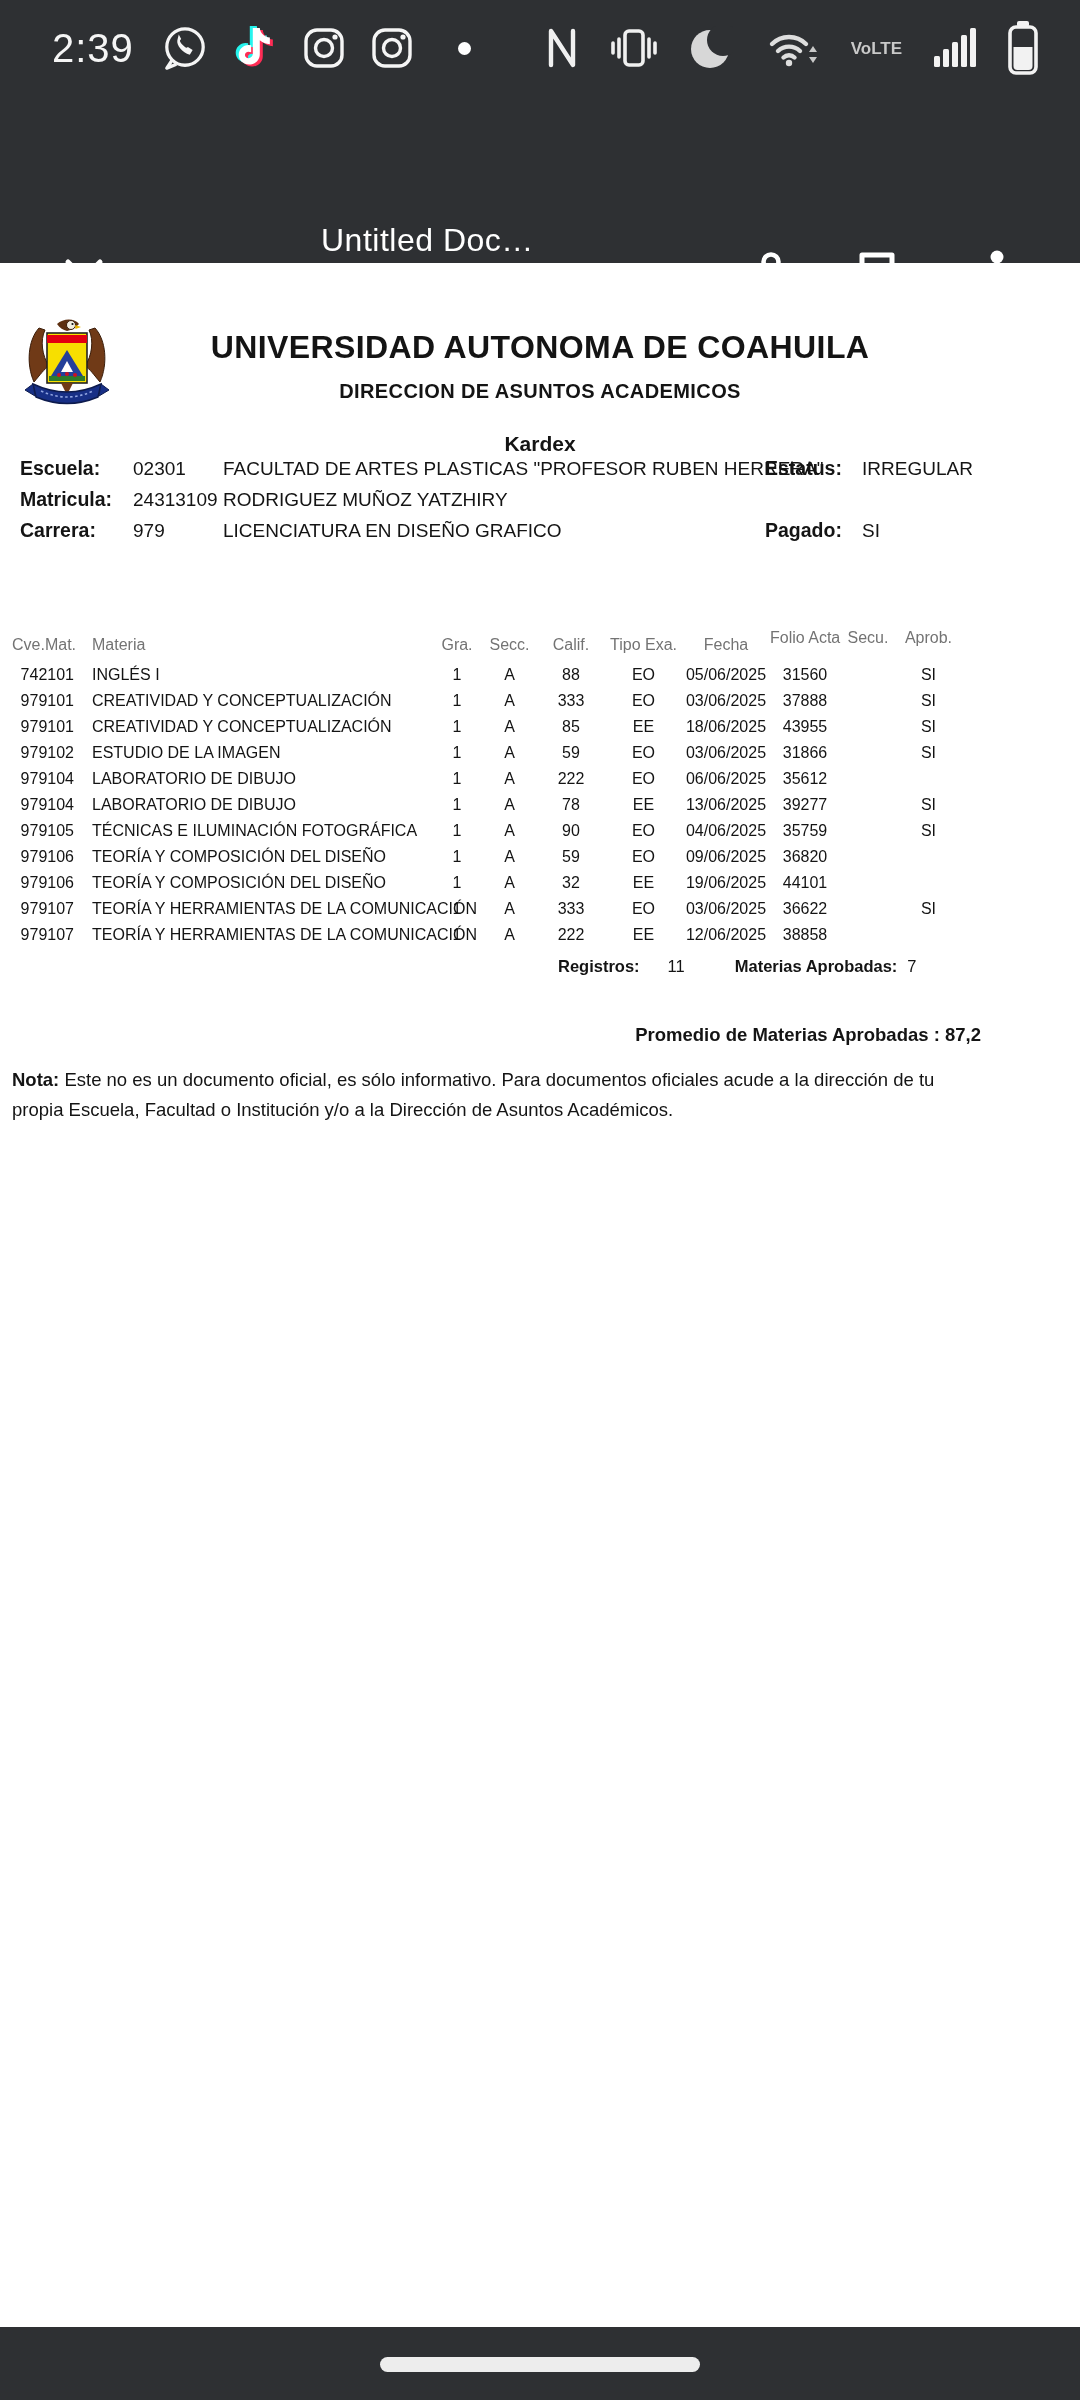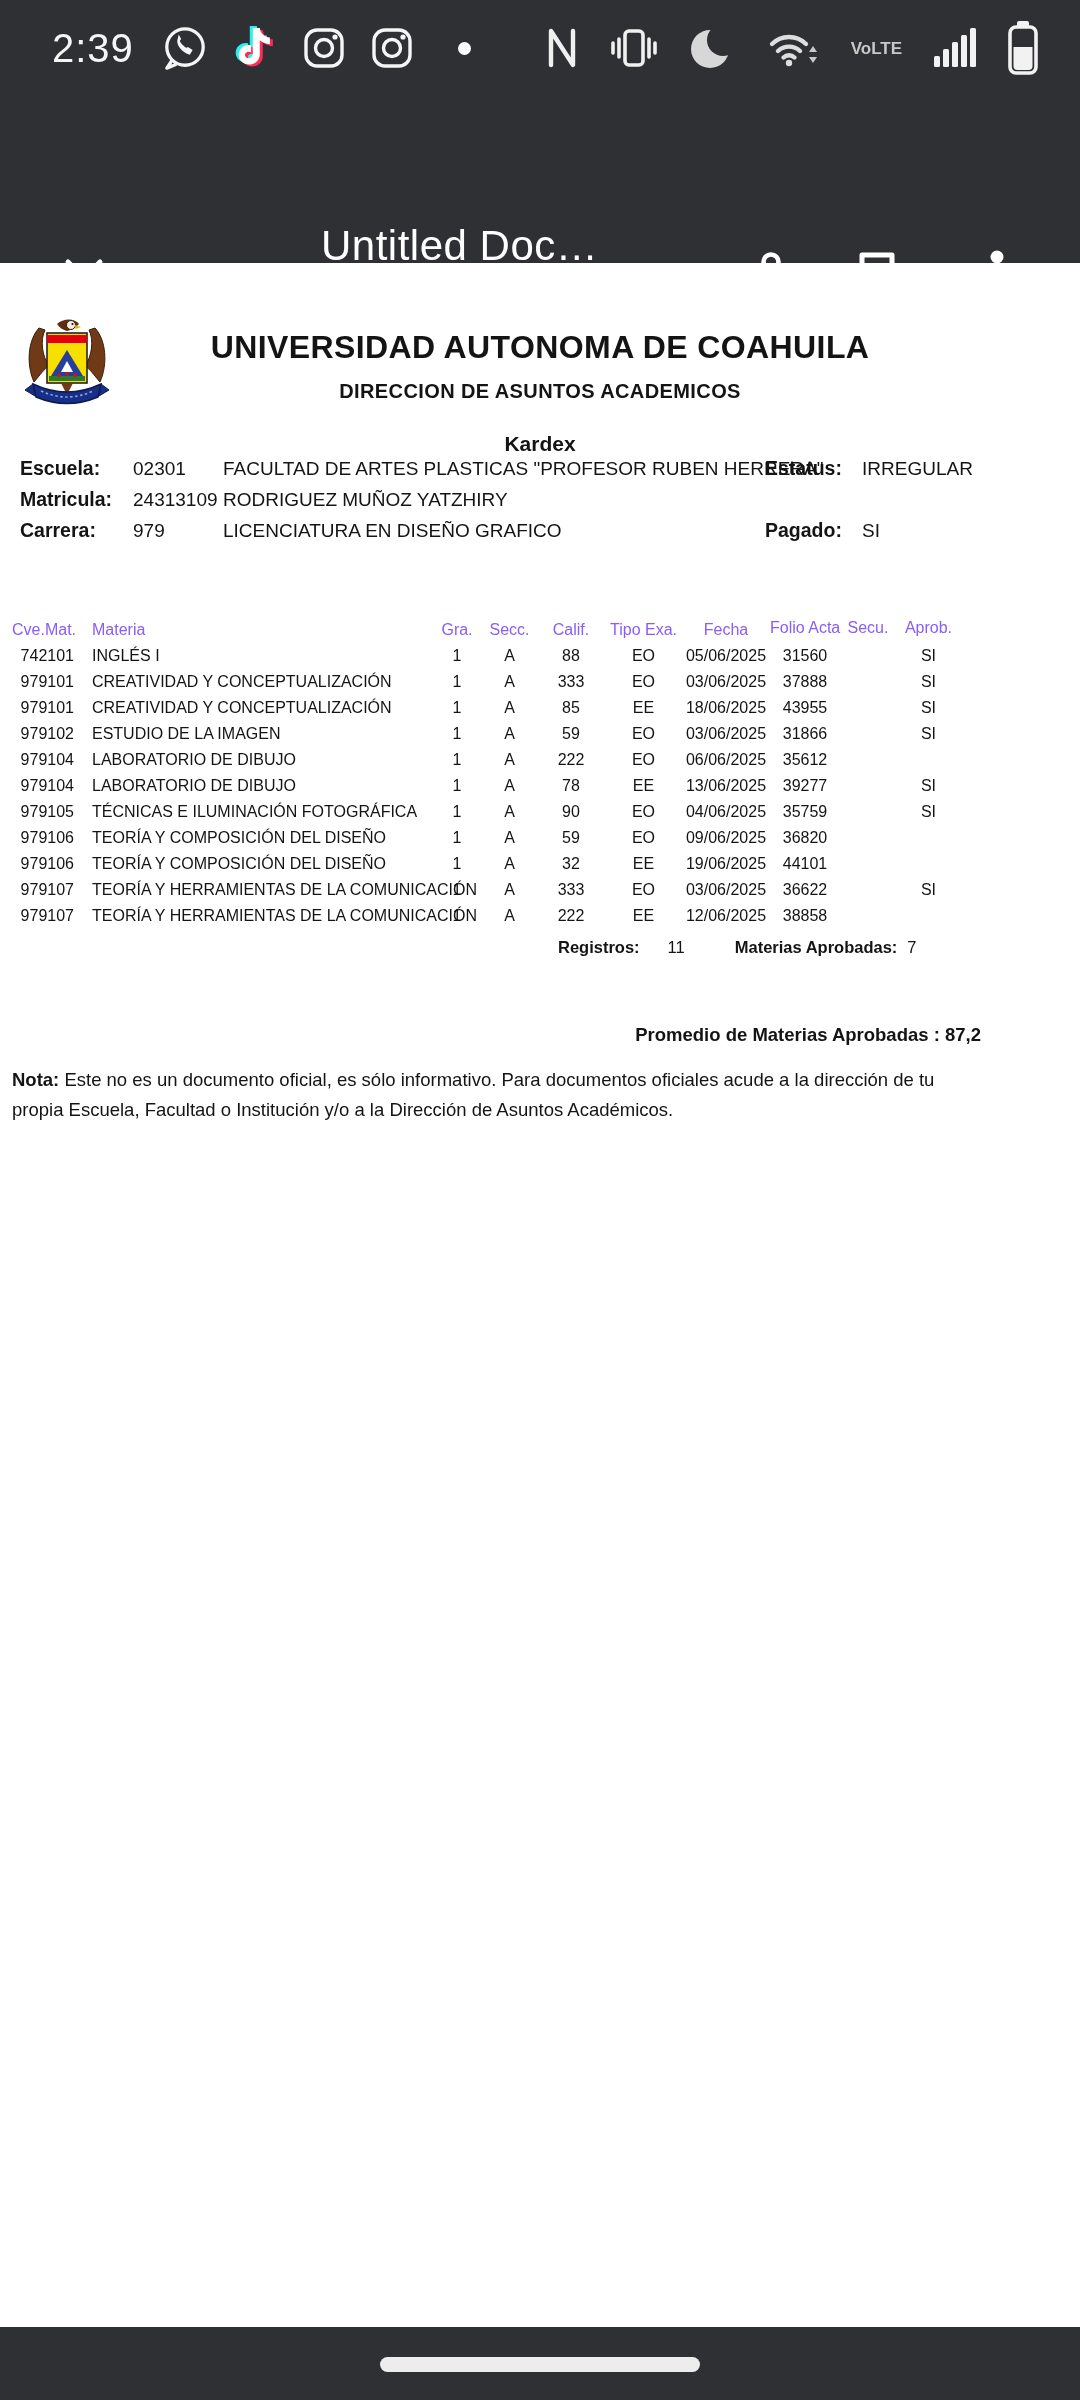--- a/index.html
+++ b/index.html
@@ -21,40 +21,40 @@
   .volte { font-size:17px; line-height:15px; font-weight:bold; color:#c9c9c9; text-align:left; }
 
   .app-bar { position:absolute; top:96px; left:0; width:100%; height:167px; }
   .ab-btn { position:absolute; display:flex; align-items:center; justify-content:center; background:none; border:none; }
   .close-btn   { left:58px;  top:156px; width:52px; height:52px; }
   .chevron-btn { left:160px; top:162px; width:80px; height:40px; }
   .share-btn   { left:727px; top:152px; width:60px; height:60px; }
   .bookmark-btn{ left:849px; top:152px; width:56px; height:60px; }
   .kebab-btn   { left:975px; top:150px; width:44px; height:64px; }
   .title-block { position:absolute; left:321px; top:126px; }
-  .ab-title { color:#ffffff; font-size:42px; font-weight:400; letter-spacing:0.5px; }
+  .ab-title { color:#ffffff; font-size:32px; font-weight:400; letter-spacing:0.5px; }
   .ab-subtitle { color:#f0f0f0; font-size:31px; font-weight:400; margin-top:14px; }
 
   
   .document { position:absolute; top:263px; left:0; width:1080px; height:2064px; background:#ffffff; color:#141414; }
   .logo { position:absolute; left:23px; top:55px; }
   .uni-title  { position:absolute; top:66px;  left:0; width:1080px; text-align:center; font-size:32px; font-weight:bold; letter-spacing:0.4px; }
   .dept-title { position:absolute; top:117px; left:0; width:1080px; text-align:center; font-size:20px; font-weight:bold; letter-spacing:0.4px; }
   .kardex-title { position:absolute; top:169px; left:0; width:1080px; text-align:center; font-size:21px; font-weight:bold; }
 
   .info-block { position:absolute; top:190px; left:20px; right:0; }
   .info-row { display:flex; align-items:center; height:31px; font-size:19px; }
   .i-label  { width:113px; font-weight:bold; font-size:19.5px; }
   .i-code   { width:90px; }
   .i-name   { width:542px; white-space:nowrap; }
   .i-rlabel { width:97px; font-weight:bold; font-size:19.5px; }
 
   .table { position:absolute; top:336px; left:12px; }
   .t-row { display:flex; height:26px; line-height:26px; font-size:16px; white-space:nowrap; }
-  .t-header { height:44px; align-items:flex-end; color:#8b5cf6; }
+  .t-header { height:44px; align-items:center; color:#737373;margin-top:19px; }
   .t-header .cell { padding-top:9px; }
   .t-header .raised { padding-top:0; position:relative; top:-2px; }
   .cell { text-align:center; overflow:visible; }
   .c0 { width:62px;  text-align:right; }
   .c1 { width:340px; margin-left:18px; text-align:left; }
   .c2 { width:50px; }
   .c3 { width:55px; }
   .c4 { width:68px; }
   .c5 { width:77px; }
   .c6 { width:88px; }

